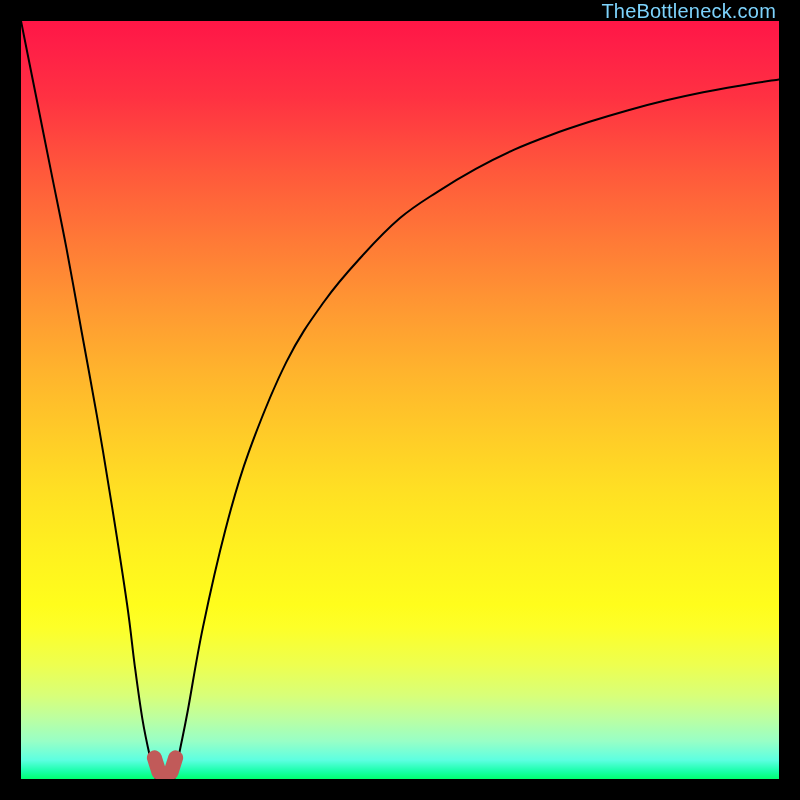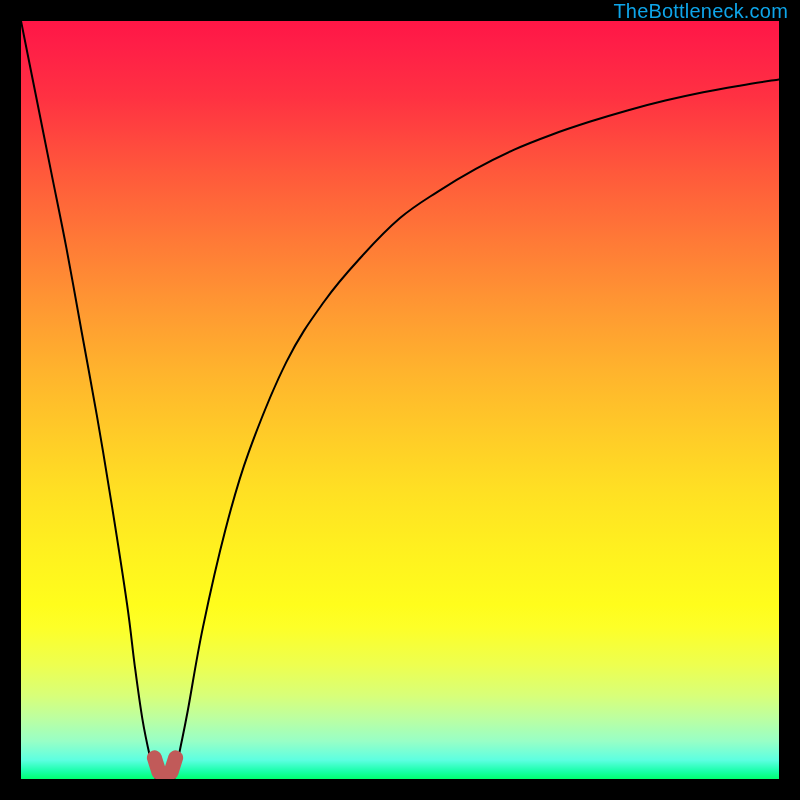--- a/index.html
+++ b/index.html
@@ -51,22 +51,22 @@
       #bcffa1 92%,
       #98ffc6 95%,
       #5dffe1 97.5%,
       #18ffa9 99%,
       #00ff71 100%
     );
   }
   .attribution {
     position: absolute;
     top: 0px;
-    right: 12px;
-    color: #0ea5e9;
+    right: 24px;
+    color: #7dd3fc;
     font-size: 20px;
     font-weight: 400;
     letter-spacing: 0.2px;
     user-select: none;
     text-align: right;
   }
   svg.curves {
     position: absolute;
     left: 0;
     top: 0;

